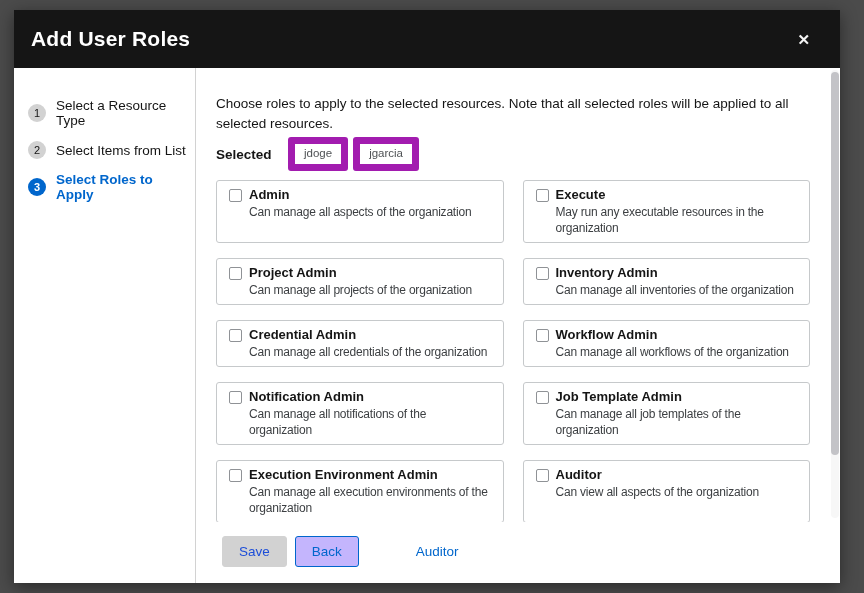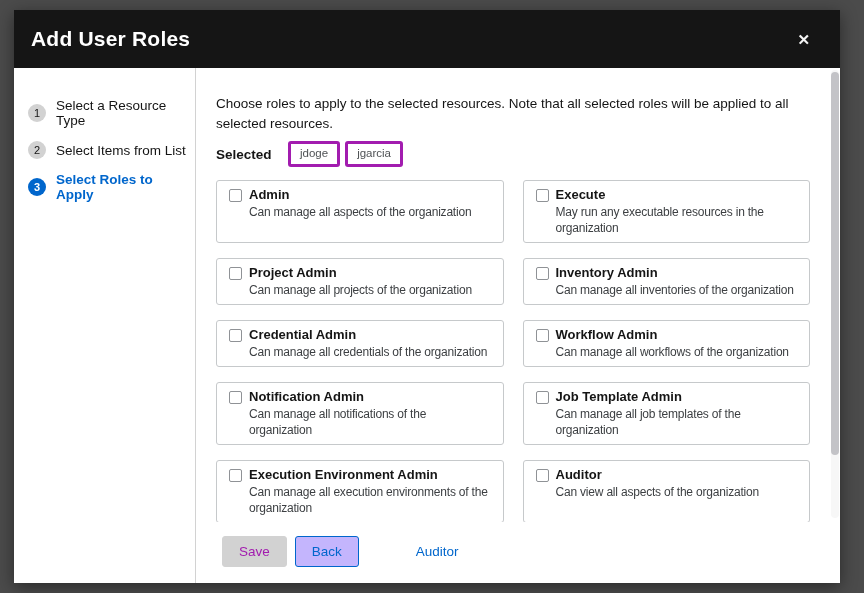--- a/index.html
+++ b/index.html
@@ -47,21 +47,21 @@
   .main-col { flex:1; display:flex; flex-direction:column; min-width:0; position:relative; }
   .scroll-area {
     height:454px; flex:0 0 454px; overflow:hidden; position:relative;
     padding:26px 30px 0 20px;
   }
   .dialog-desc { font-size:13.5px; color:#151515; line-height:20px; max-width:590px; }
   .selected-row { display:flex; align-items:center; margin-top:8px; height:24px; }
   .selected-label { font-size:13.5px; font-weight:bold; color:#151515; width:72px; }
   .chips { display:flex; gap:5px; }
   .chip {
-    border:3px solid #a21caf; border-radius:3px; background:#fff;
+    border:7px solid #a21caf; border-radius:3px; background:#fff;
     font-size:11.5px; color:#4f5255; padding:3px 9px 4px; line-height:1.2; cursor:default;
   }
   
   .roles-grid {
     margin-top:14px; display:grid; grid-template-columns:1fr 1fr;
     column-gap:19px; row-gap:15px;
   }
   .role-card {
     border:1px solid #c6c9cb; border-radius:3px; background:#fff;
     padding:5px 12px 6px; display:flex; gap:7px; cursor:pointer;
@@ -80,21 +80,21 @@
   }
   .scrollbar-thumb {
     position:absolute; top:2px; left:0; width:8px; height:383px;
     background:#c3c3c7; border-radius:4px; cursor:grab;
   }
   
   .modal-footer {
     flex:1; display:flex; align-items:flex-start; padding:14px 0 0 26px; background:#fff;
   }
   .btn { font-size:13.5px; border-radius:3px; padding:7px 16px; cursor:pointer; font-family:inherit; }
-  .btn-save { background:#d2d2d2; border:1px solid #d2d2d2; color:#a21caf; cursor:default; }
+  .btn-save { background:#d2d2d2; border:1px solid #d2d2d2; color:#1d4ed8; cursor:default; }
   .btn-back { background:#c4b5fd; border:1px solid #0066cc; color:#0066cc; margin-left:8px; }
   .link-cancel {
     background:none; border:none; color:#0066cc; font-size:13.5px;
     margin-left:57px; margin-top:8px; cursor:pointer; font-family:inherit;
   }
 </style>
 </head>
 <body>
 
 <div class="modal">

